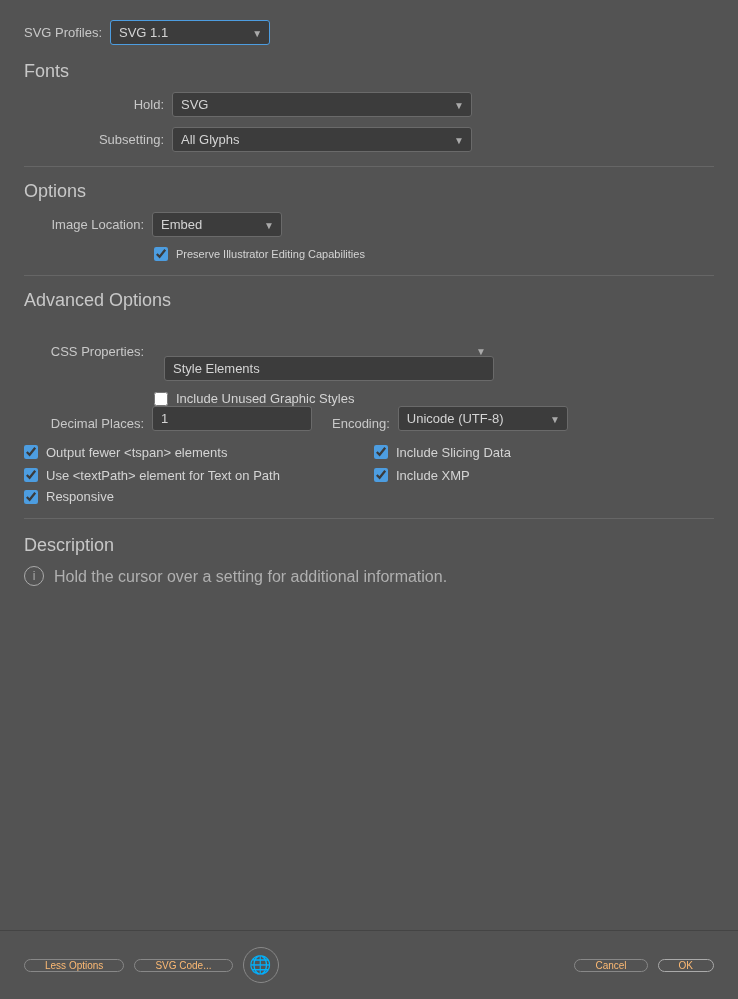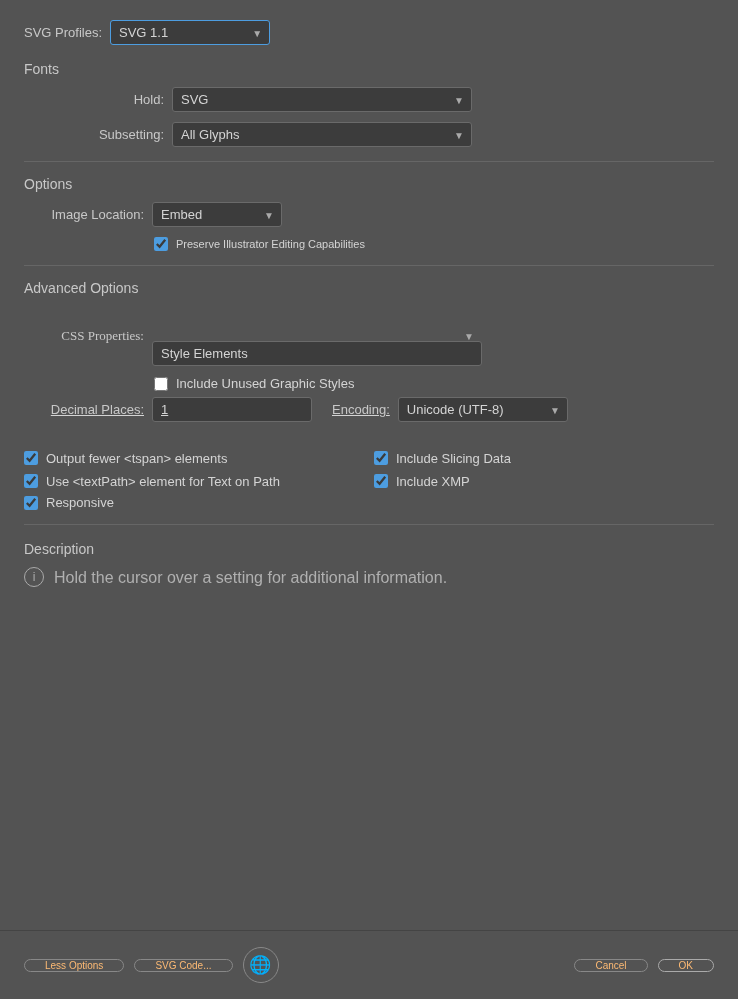--- a/index.html
+++ b/index.html
@@ -76,21 +76,21 @@
     }
 
     .svg-profiles-row select {
       border-color: #4d9de0;
       min-width: 160px;
     }
 
     
     .section-label {
       color: #c8c8c8;
-      font-size: 14px;
+      font-size: 18px;
       margin-bottom: 10px;
     }
 
     .divider {
       border: none;
       border-top: 1px solid #666;
       margin: 14px 0;
     }
 
     
@@ -158,51 +158,49 @@
     
     .advanced-section {}
 
     .css-properties-row {
       display: flex;
       align-items: center;
       margin-bottom: 10px;
     }
 
     .css-properties-row .label {
-      margin-right: 8px;
+      margin-right: 20px;
       min-width: 120px;
       text-align: right;
-      font-family: Liberation Serif, serif;
     }
 
     .css-properties-row select {
       min-width: 330px;
       margin-top: 35px;
     }
 
     .unused-styles-row {
       display: flex;
       align-items: center;
-      margin-bottom: 6px;
+      margin-bottom: 0;
       padding-left: 130px;
     }
 
     .unused-styles-row input[type="checkbox"] {
       margin-right: 8px;
       width: 14px;
       height: 14px;
       accent-color: #4d9de0;
       cursor: pointer;
     }
 
     .decimal-encoding-row {
       display: flex;
-      align-items: center;
-      margin-bottom: 29px;
-      text-decoration: underline;
+      align-items: flex-end;
+      margin-bottom: 14px;
     }
 
     .decimal-encoding-row .label {
       margin-right: 8px;
       min-width: 120px;
       text-align: right;
     }
 
     .decimal-input {
       background: #3c3c3c;

